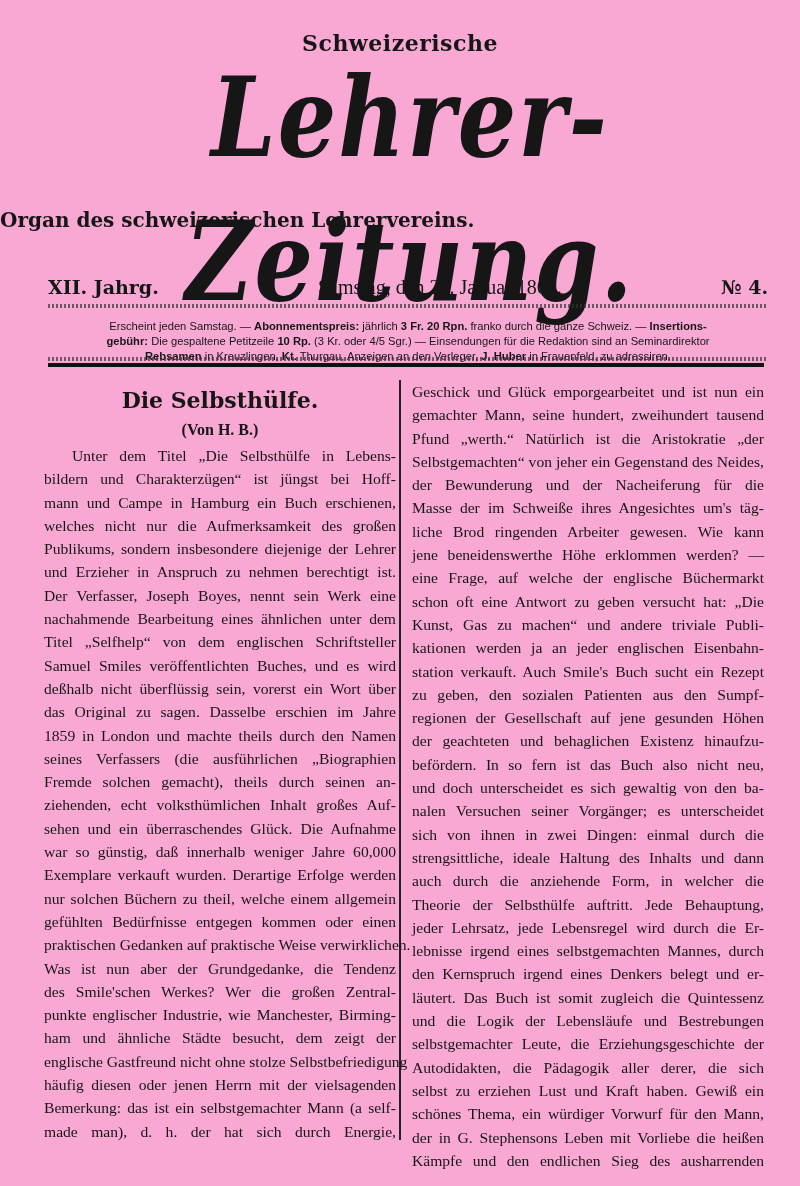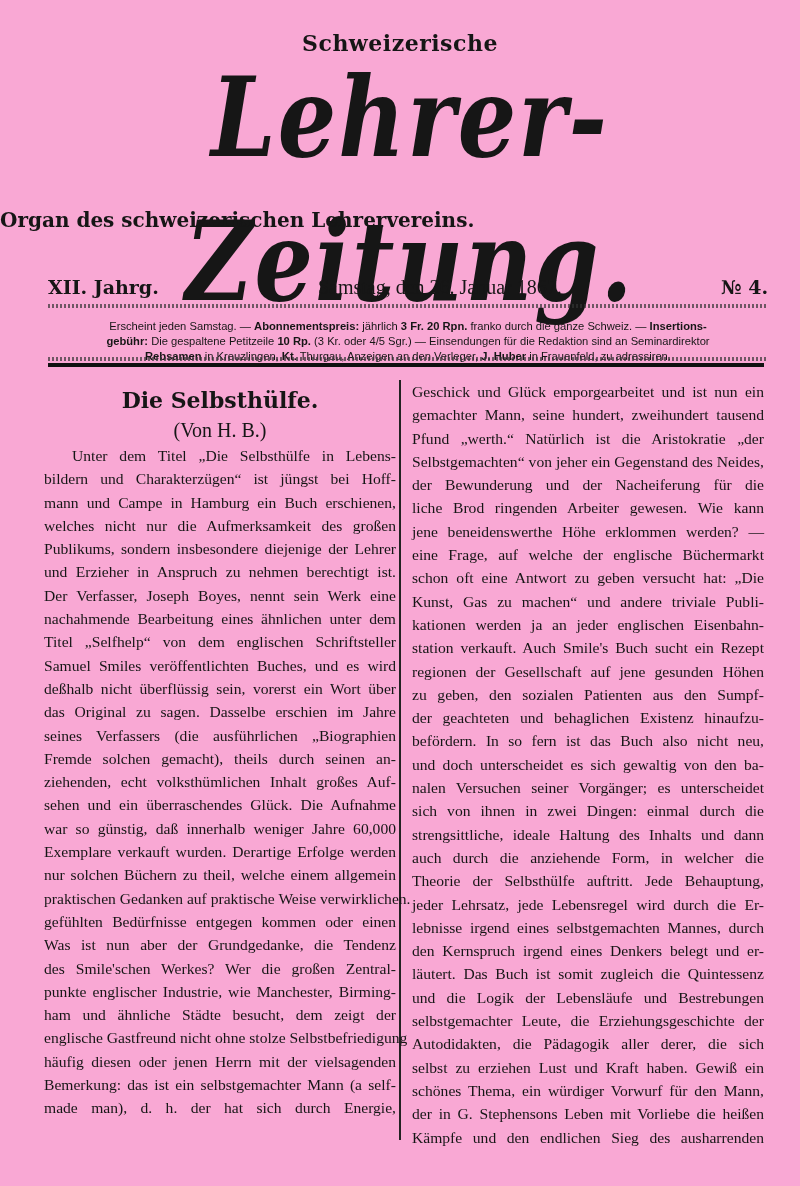--- a/index.html
+++ b/index.html
@@ -50,21 +50,21 @@
     font-family: "Liberation Serif", serif; font-size: 15.6px; line-height: 23.3px;
     text-align: justify; text-align-last: justify;
   }
   .col.left { left: 44px; top: 384px; }
   .col.right { left: 412px; }
   .col .line { display: block; white-space: nowrap; text-align: justify; text-align-last: justify; }
   .article-title {
     text-align: center; text-align-last: center; font-weight: bold;
     font-family: "DejaVu Serif", serif; font-size: 22px; line-height: 32px; margin-top: 0;
   }
-  .byline { text-align: right; text-align-last: center; font-size: 20px; line-height: 28px; }
+  .byline { text-align: right; text-align-last: center; font-size: 16px; line-height: 28px; font-weight: bold; }
 </style>
 </head>
 <body>
 
 <div class="page">
 
   <div class="masthead-small">Schweizerische</div>
   <div class="masthead-big">Lehrer-Zeitung.</div>
   <div class="masthead-sub">Organ des schweizerischen Lehrervereins.</div>
 
@@ -95,56 +95,58 @@
         <span class="line">mann und Campe in Hamburg ein Buch erschienen,</span>
         <span class="line">welches nicht nur die Aufmerksamkeit des großen</span>
         <span class="line">Publikums, sondern insbesondere diejenige der Lehrer</span>
         <span class="line">und Erzieher in Anspruch zu nehmen berechtigt ist.</span>
         <span class="line">Der Verfasser, Joseph Boyes, nennt sein Werk eine</span>
         <span class="line">nachahmende Bearbeitung eines ähnlichen unter dem</span>
         <span class="line">Titel „Selfhelp“ von dem englischen Schriftsteller</span>
         <span class="line">Samuel Smiles veröffentlichten Buches, und es wird</span>
         <span class="line">deßhalb nicht überflüssig sein, vorerst ein Wort über</span>
         <span class="line">das Original zu sagen.  Dasselbe erschien im Jahre</span>
+        <span class="line">1859 in London und machte theils durch den Namen</span>
         <span class="line">seines Verfassers (die ausführlichen „Biographien</span>
         <span class="line">Fremde solchen gemacht), theils durch seinen an-</span>
         <span class="line">ziehenden, echt volksthümlichen Inhalt großes Auf-</span>
         <span class="line">sehen und ein überraschendes Glück.  Die Aufnahme</span>
         <span class="line">war so günstig, daß innerhalb weniger Jahre 60,000</span>
         <span class="line">Exemplare verkauft wurden.  Derartige Erfolge werden</span>
         <span class="line">nur solchen Büchern zu theil, welche einem allgemein</span>
+        <span class="line">gefühlten Bedürfnisse entgegen kommen oder einen</span>
         <span class="line">praktischen Gedanken auf praktische Weise verwirklichen.</span>
-        <span class="line">gefühlten Bedürfnisse entgegen kommen oder einen</span>
         <span class="line">Was ist nun aber der Grundgedanke, die Tendenz</span>
         <span class="line">des Smile'schen Werkes?  Wer die großen Zentral-</span>
         <span class="line">punkte englischer Industrie, wie Manchester, Birming-</span>
         <span class="line">ham und ähnliche Städte besucht, dem zeigt der</span>
         <span class="line">englische Gastfreund nicht ohne stolze Selbstbefriedigung</span>
         <span class="line">häufig diesen oder jenen Herrn mit der vielsagenden</span>
         <span class="line">Bemerkung: das ist ein selbstgemachter Mann (a self-</span>
         <span class="line">made man), d. h. der hat sich durch Energie,</span>
       </div>
   </div>
 
   <div class="col right">
     <div id="right-lines">
         <span class="line">Geschick und Glück emporgearbeitet und ist nun ein</span>
         <span class="line">gemachter Mann, seine hundert, zweihundert tausend</span>
         <span class="line">Pfund „werth.“  Natürlich ist die Aristokratie „der</span>
         <span class="line">Selbstgemachten“ von jeher ein Gegenstand des Neides,</span>
         <span class="line">der Bewunderung und der Nacheiferung für die</span>
+        <span class="line">Masse der im Schweiße ihres Angesichtes um's täg-</span>
         <span class="line">liche Brod ringenden Arbeiter gewesen.  Wie kann</span>
         <span class="line">jene beneidenswerthe Höhe erklommen werden? —</span>
         <span class="line">eine Frage, auf welche der englische Büchermarkt</span>
         <span class="line">schon oft eine Antwort zu geben versucht hat: „Die</span>
         <span class="line">Kunst, Gas zu machen“ und andere triviale Publi-</span>
         <span class="line">kationen werden ja an jeder englischen Eisenbahn-</span>
         <span class="line">station verkauft.  Auch Smile's Buch sucht ein Rezept</span>
+        <span class="line">zu geben, den sozialen Patienten aus den Sumpf-</span>
         <span class="line">regionen der Gesellschaft auf jene gesunden Höhen</span>
-        <span class="line">zu geben, den sozialen Patienten aus den Sumpf-</span>
         <span class="line">der geachteten und behaglichen Existenz hinaufzu-</span>
         <span class="line">befördern.  In so fern ist das Buch also nicht neu,</span>
         <span class="line">und doch unterscheidet es sich gewaltig von den ba-</span>
         <span class="line">nalen Versuchen seiner Vorgänger; es unterscheidet</span>
         <span class="line">sich von ihnen in zwei Dingen: einmal durch die</span>
         <span class="line">strengsittliche, ideale Haltung des Inhalts und dann</span>
         <span class="line">auch durch die anziehende Form, in welcher die</span>
         <span class="line">Theorie der Selbsthülfe auftritt.  Jede Behauptung,</span>
         <span class="line">jeder Lehrsatz, jede Lebensregel wird durch die Er-</span>
         <span class="line">lebnisse irgend eines selbstgemachten Mannes, durch</span>

